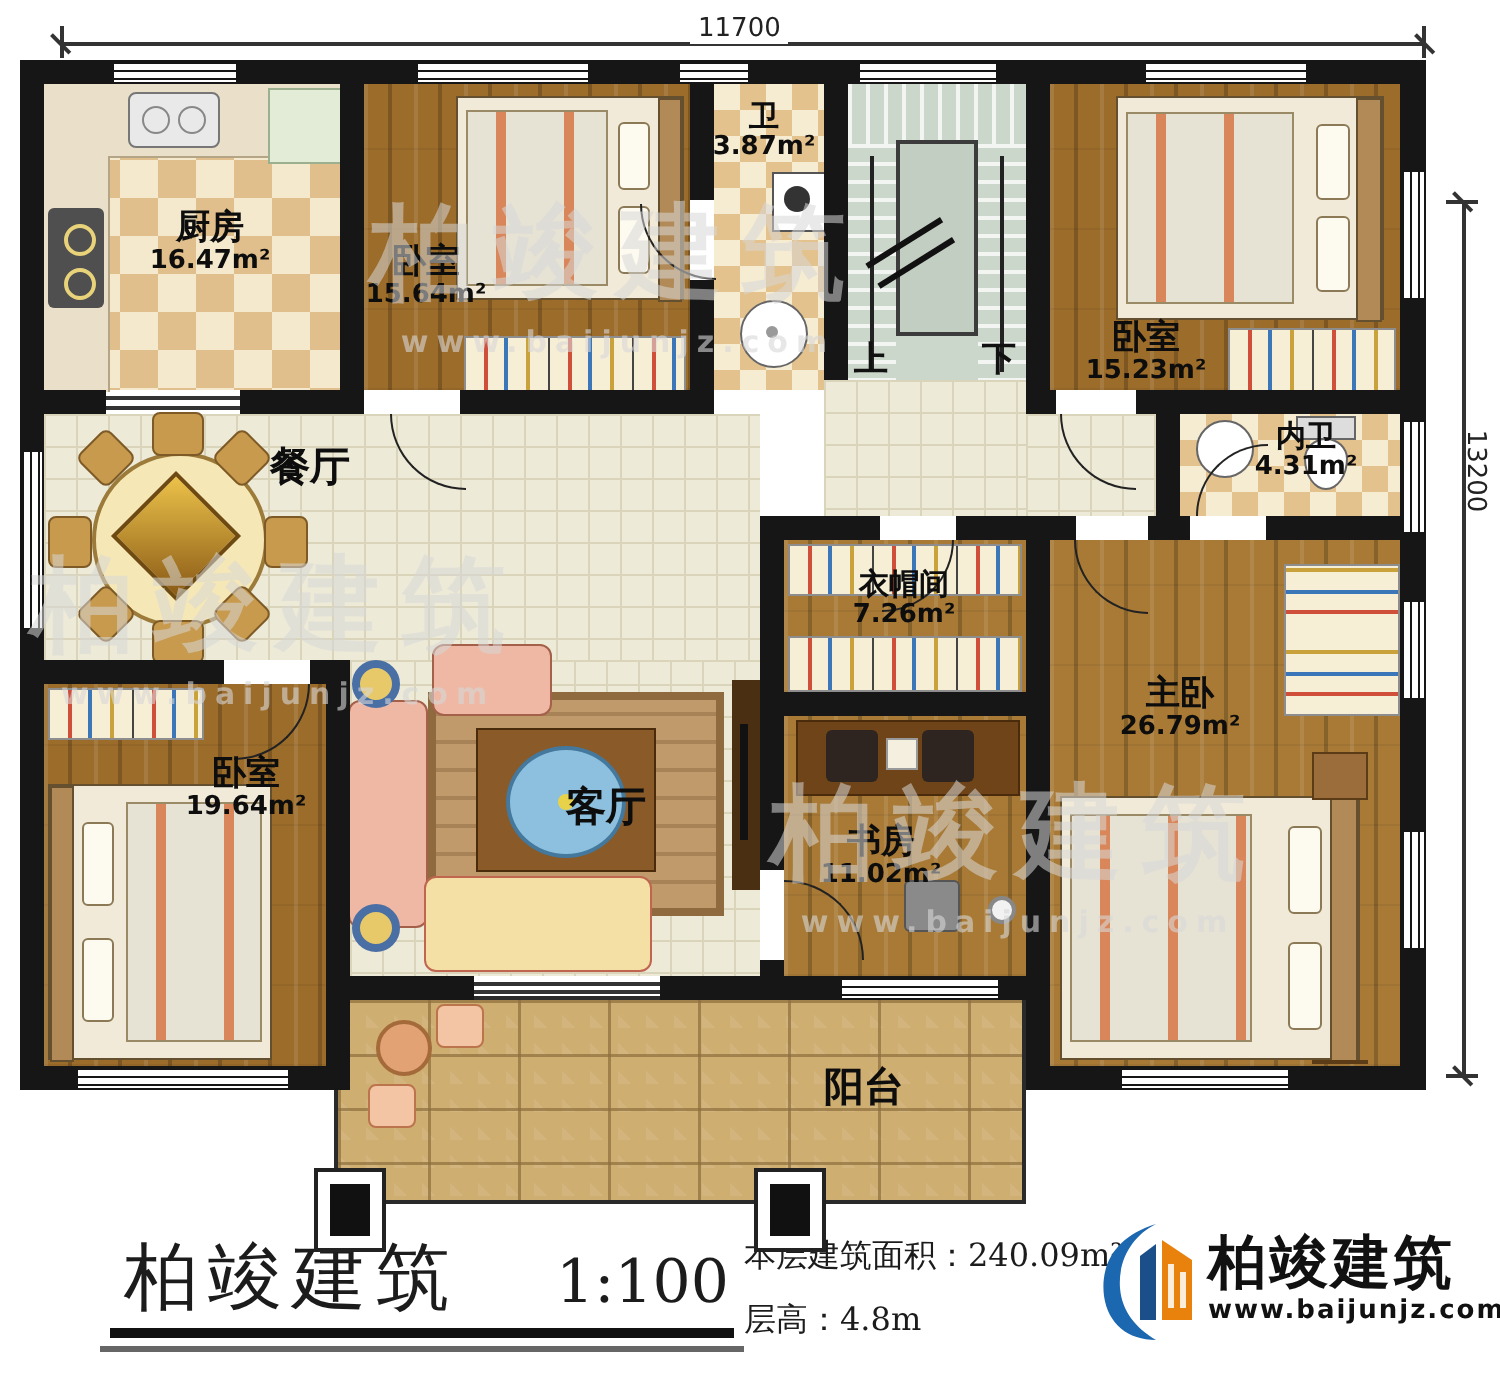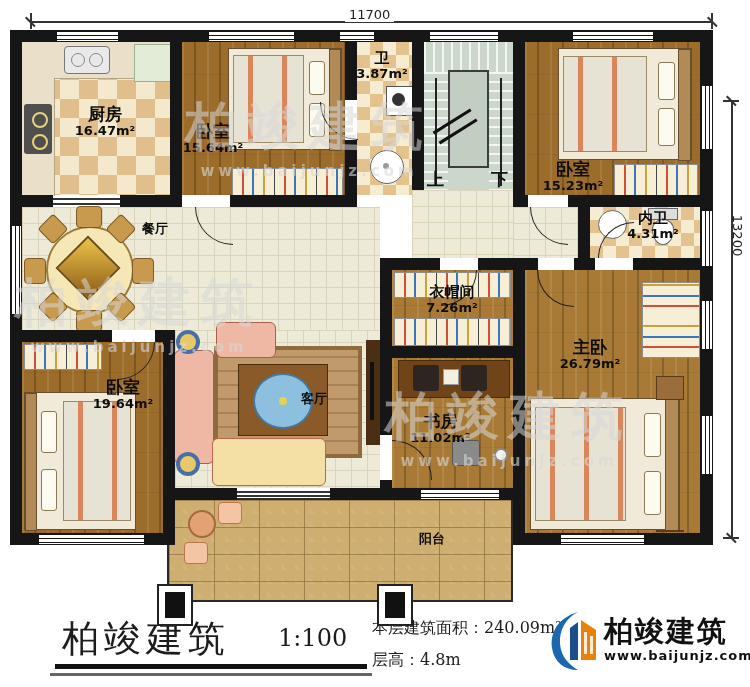--- a/index.html
+++ b/index.html
@@ -37,21 +37,21 @@
   .headboard{position:absolute;background:#b28a58;border:1px solid #64502f;}
   .nightstand{position:absolute;background:#9a6d3a;border:1px solid #5c3c16;}
   .sofa{position:absolute;background:#eeb8a4;border:1.5px solid #a5604a;border-radius:6px;}
   .rug{position:absolute;background:#c09a6b;border:4px solid #8f6a3e;box-sizing:border-box;
        background-image:repeating-linear-gradient(0deg,transparent 0 12px,rgba(90,60,25,.25) 12px 14px);}
   .circle{border-radius:50%;}
   .rlabel{position:absolute;text-align:center;color:#0d0d0d;line-height:1.1;white-space:nowrap;}
   .rname{display:block;font-weight:700;font-size:17px;}
   .rarea{display:block;font-weight:700;font-size:13px;}
   .small .rname{font-size:15px;}
-  .big .rname{font-size:13px;}
+  .big .rname{font-size:20px;}
   .wm{position:absolute;color:rgba(215,215,215,.55);font-weight:700;pointer-events:none;text-align:center;z-index:30;}
   .wm .wm-cn{font-size:52px;letter-spacing:10px;display:block;}
   .wm .wm-url{font-size:15px;letter-spacing:4px;display:block;color:rgba(215,215,215,.6);}
   
   .dimline{position:absolute;background:#333;}
   .tick{position:absolute;width:13px;height:1.5px;background:#333;}
   .dimtext{position:absolute;background:#fff;color:#222;font-size:13px;padding:0 4px;}
   
   .treads-h{position:absolute;background-image:repeating-linear-gradient(180deg,#f2f5f1 0 2px,transparent 2px 9px);}
   .treads-v{position:absolute;background-image:repeating-linear-gradient(90deg,#f2f5f1 0 2px,transparent 2px 9px);}
@@ -302,21 +302,21 @@
   <span class="rarea">7.26m²</span>
 </div>
 <div class="rlabel z5" style="left:545px;top:338px;width:90px;">
   <span class="rname">主卧</span>
   <span class="rarea">26.79m²</span>
 </div>
 <div class="rlabel z5" style="left:78px;top:378px;width:90px;">
   <span class="rname">卧室</span>
   <span class="rarea">19.64m²</span>
 </div>
-<div class="rlabel big z5" style="left:274px;top:392px;width:80px;">
+<div class="rlabel big z5" style="left:263px;top:392px;width:80px;">
   <span class="rname">客厅</span>
   <span class="rarea"></span>
 </div>
 <div class="rlabel z5" style="left:398px;top:412px;width:85px;">
   <span class="rname">书房</span>
   <span class="rarea">11.02m²</span>
 </div>
 <div class="rlabel big z5" style="left:392px;top:532px;width:80px;">
   <span class="rname">阳台</span>
   <span class="rarea"></span>
@@ -329,21 +329,21 @@
 <div class="abs" style="left:711px;top:13px;width:1.5px;height:16px;background:#333;"></div>
 <div class="dimtext" style="left:345px;top:7px;">11700</div>
 <div class="dimline" style="left:731px;top:100px;width:1.5px;height:438px;"></div>
 <div class="tick" style="left:725px;top:100px;transform:rotate(45deg);"></div>
 <div class="tick" style="left:725px;top:537px;transform:rotate(45deg);"></div>
 <div class="abs" style="left:723px;top:100px;width:16px;height:1.5px;background:#333;"></div>
 <div class="abs" style="left:723px;top:537px;width:16px;height:1.5px;background:#333;"></div>
 <div class="dimtext" style="left:713px;top:228px;transform:rotate(90deg);transform-origin:center;background:transparent;">13200</div>
 
 <div class="f-title" style="left:62px;top:614px;font-size:37px;letter-spacing:5px;">柏竣建筑</div>
-<div class="f-title" style="left:278px;top:624px;font-size:24px;">1:100</div>
+<div class="f-title" style="left:278px;top:624px;font-size:30px;">1:100</div>
 <div class="abs" style="left:55px;top:664px;width:312px;height:5px;background:#111;"></div>
 <div class="abs" style="left:50px;top:673px;width:322px;height:2.5px;background:#666;"></div>
 <div class="f-title" style="left:372px;top:618px;font-size:16px;">本层建筑面积：240.09m²</div>
 <div class="f-title" style="left:372px;top:650px;font-size:16px;">层高：4.8m</div>
 
 <svg class="abs" style="left:548px;top:610px;" width="52" height="62" viewBox="0 0 52 62">
   <path d="M30 2 C10 8 2 22 4 38 C6 52 16 60 30 60 C20 54 13 46 12 34 C11 20 18 8 30 2 Z" fill="#1b67b0"></path>
   <path d="M22 50 L22 18 L30 12 L30 50 Z" fill="#1b4f8a"></path>
   <path d="M33 50 L33 10 L48 20 L48 50 Z" fill="#e8820c"></path>
   <rect x="36" y="22" width="3" height="22" fill="#fff" opacity="0.85"></rect>

